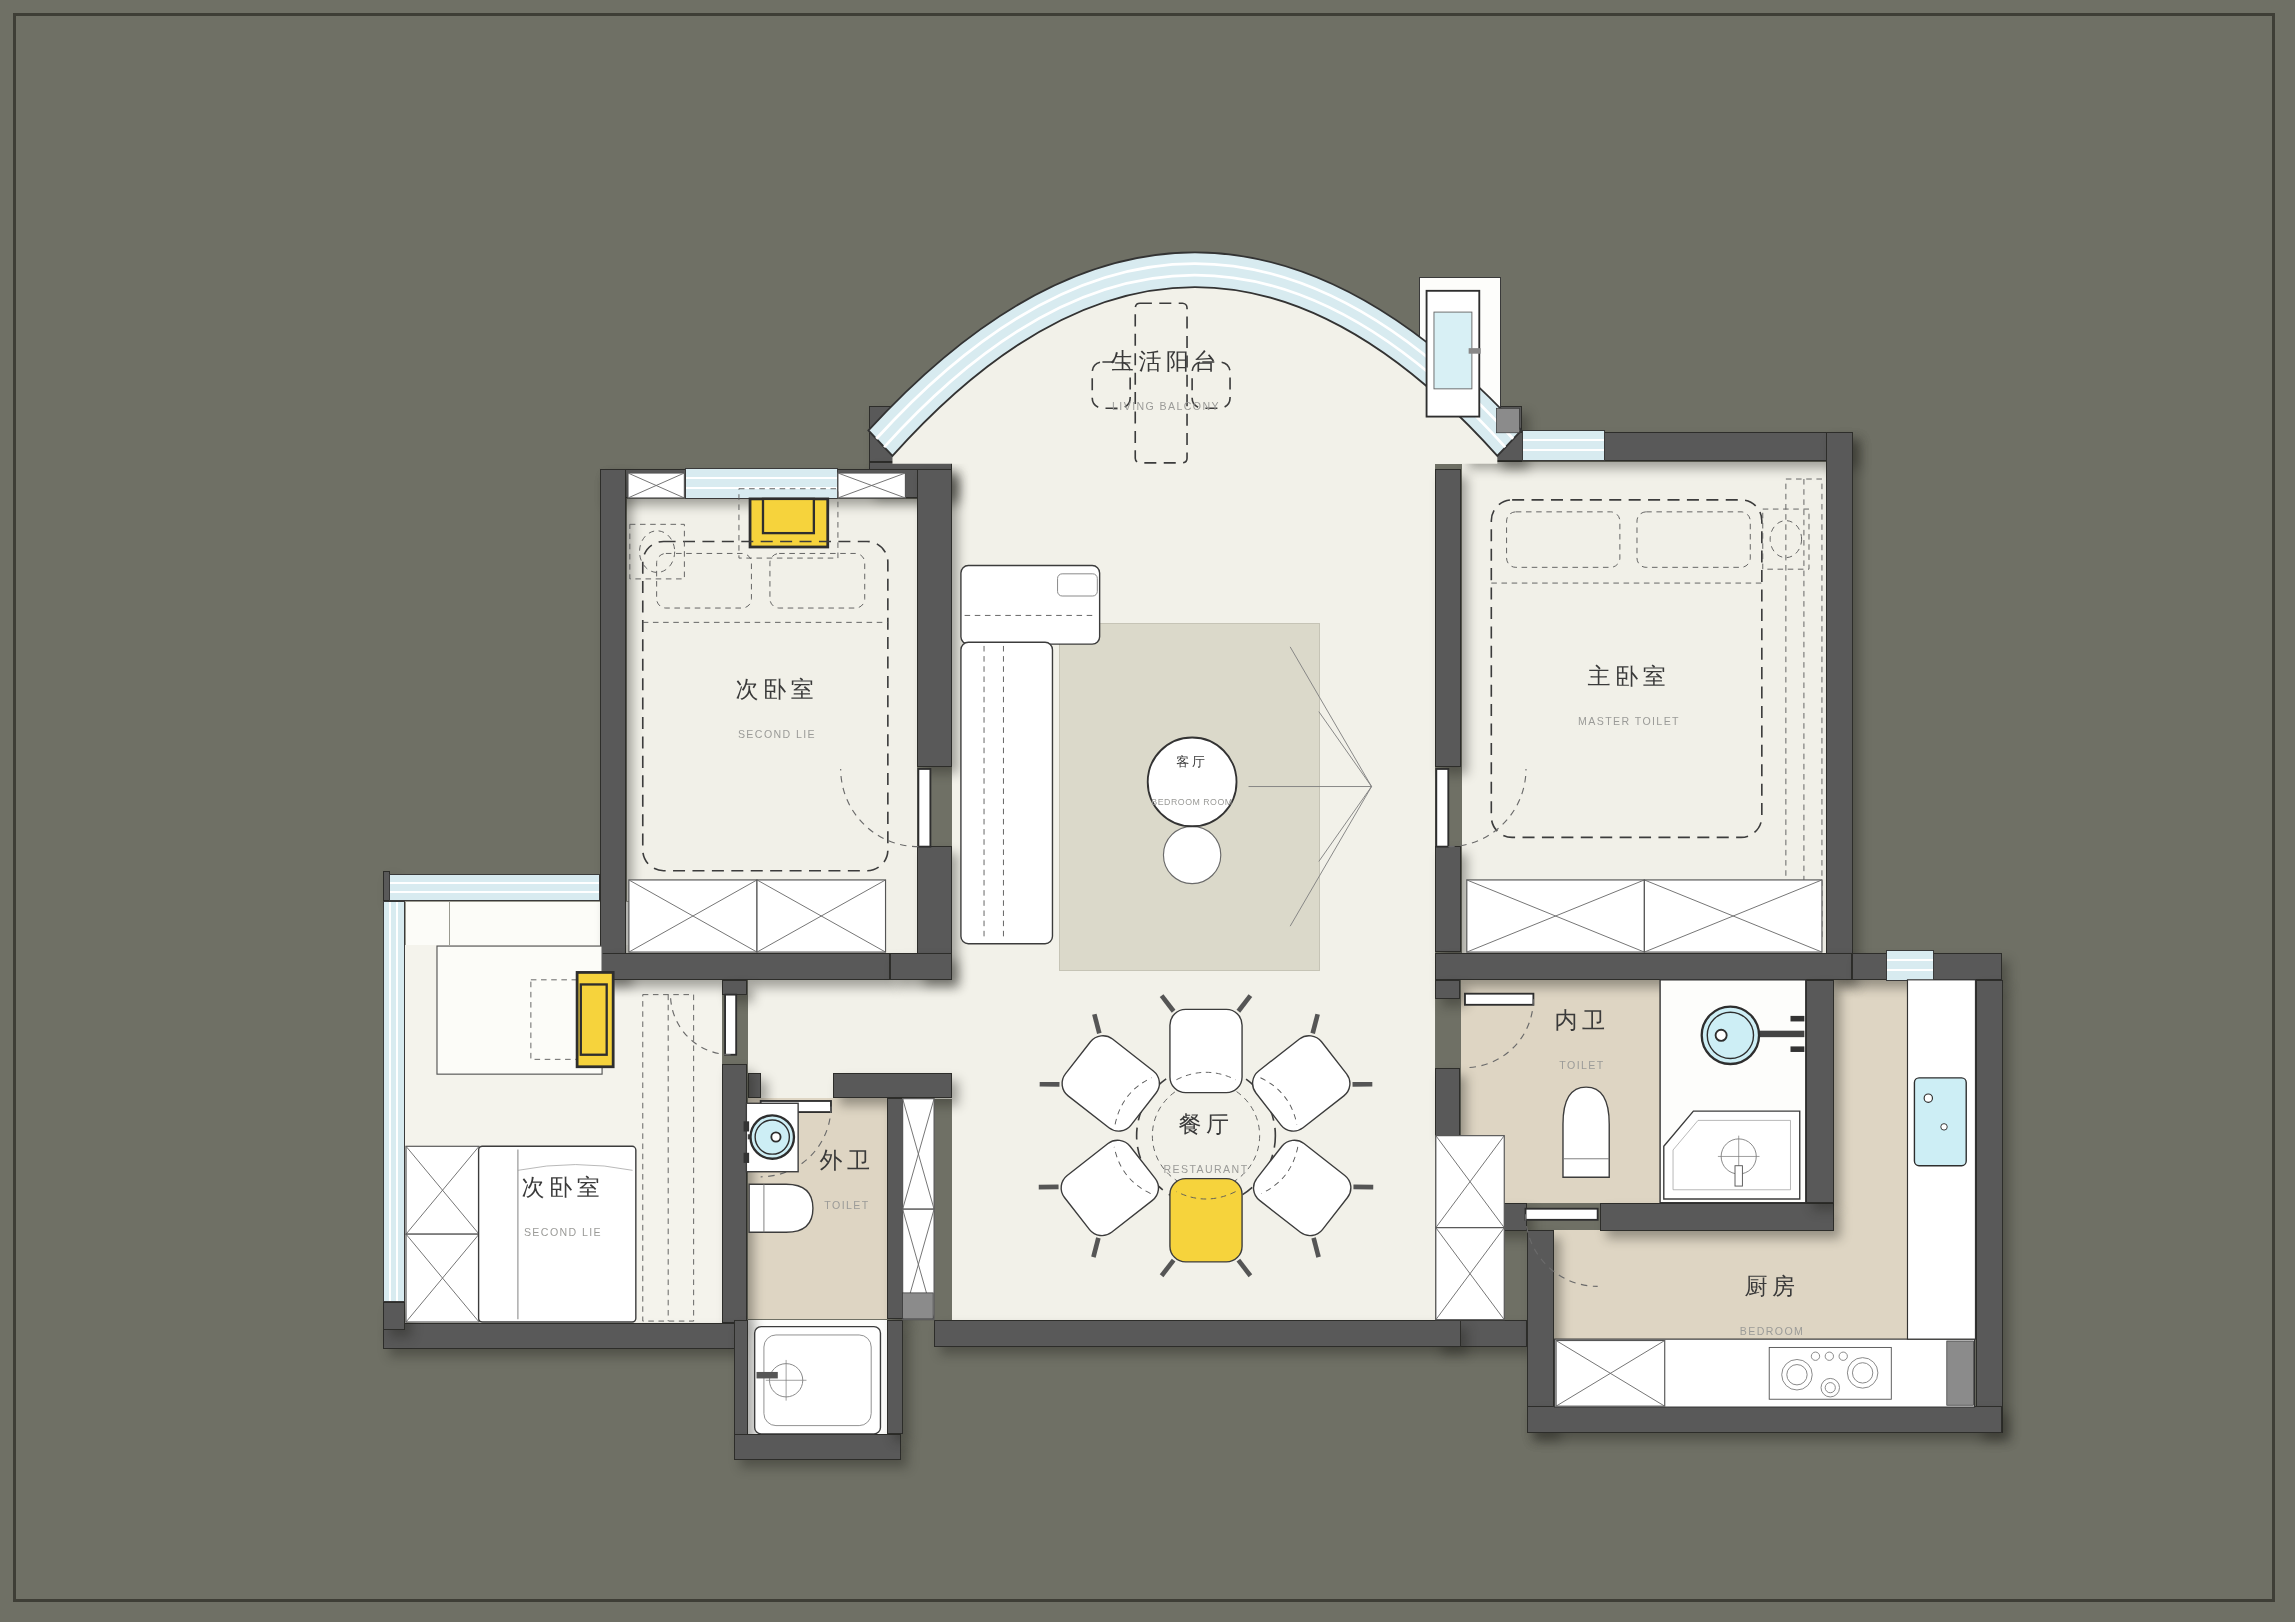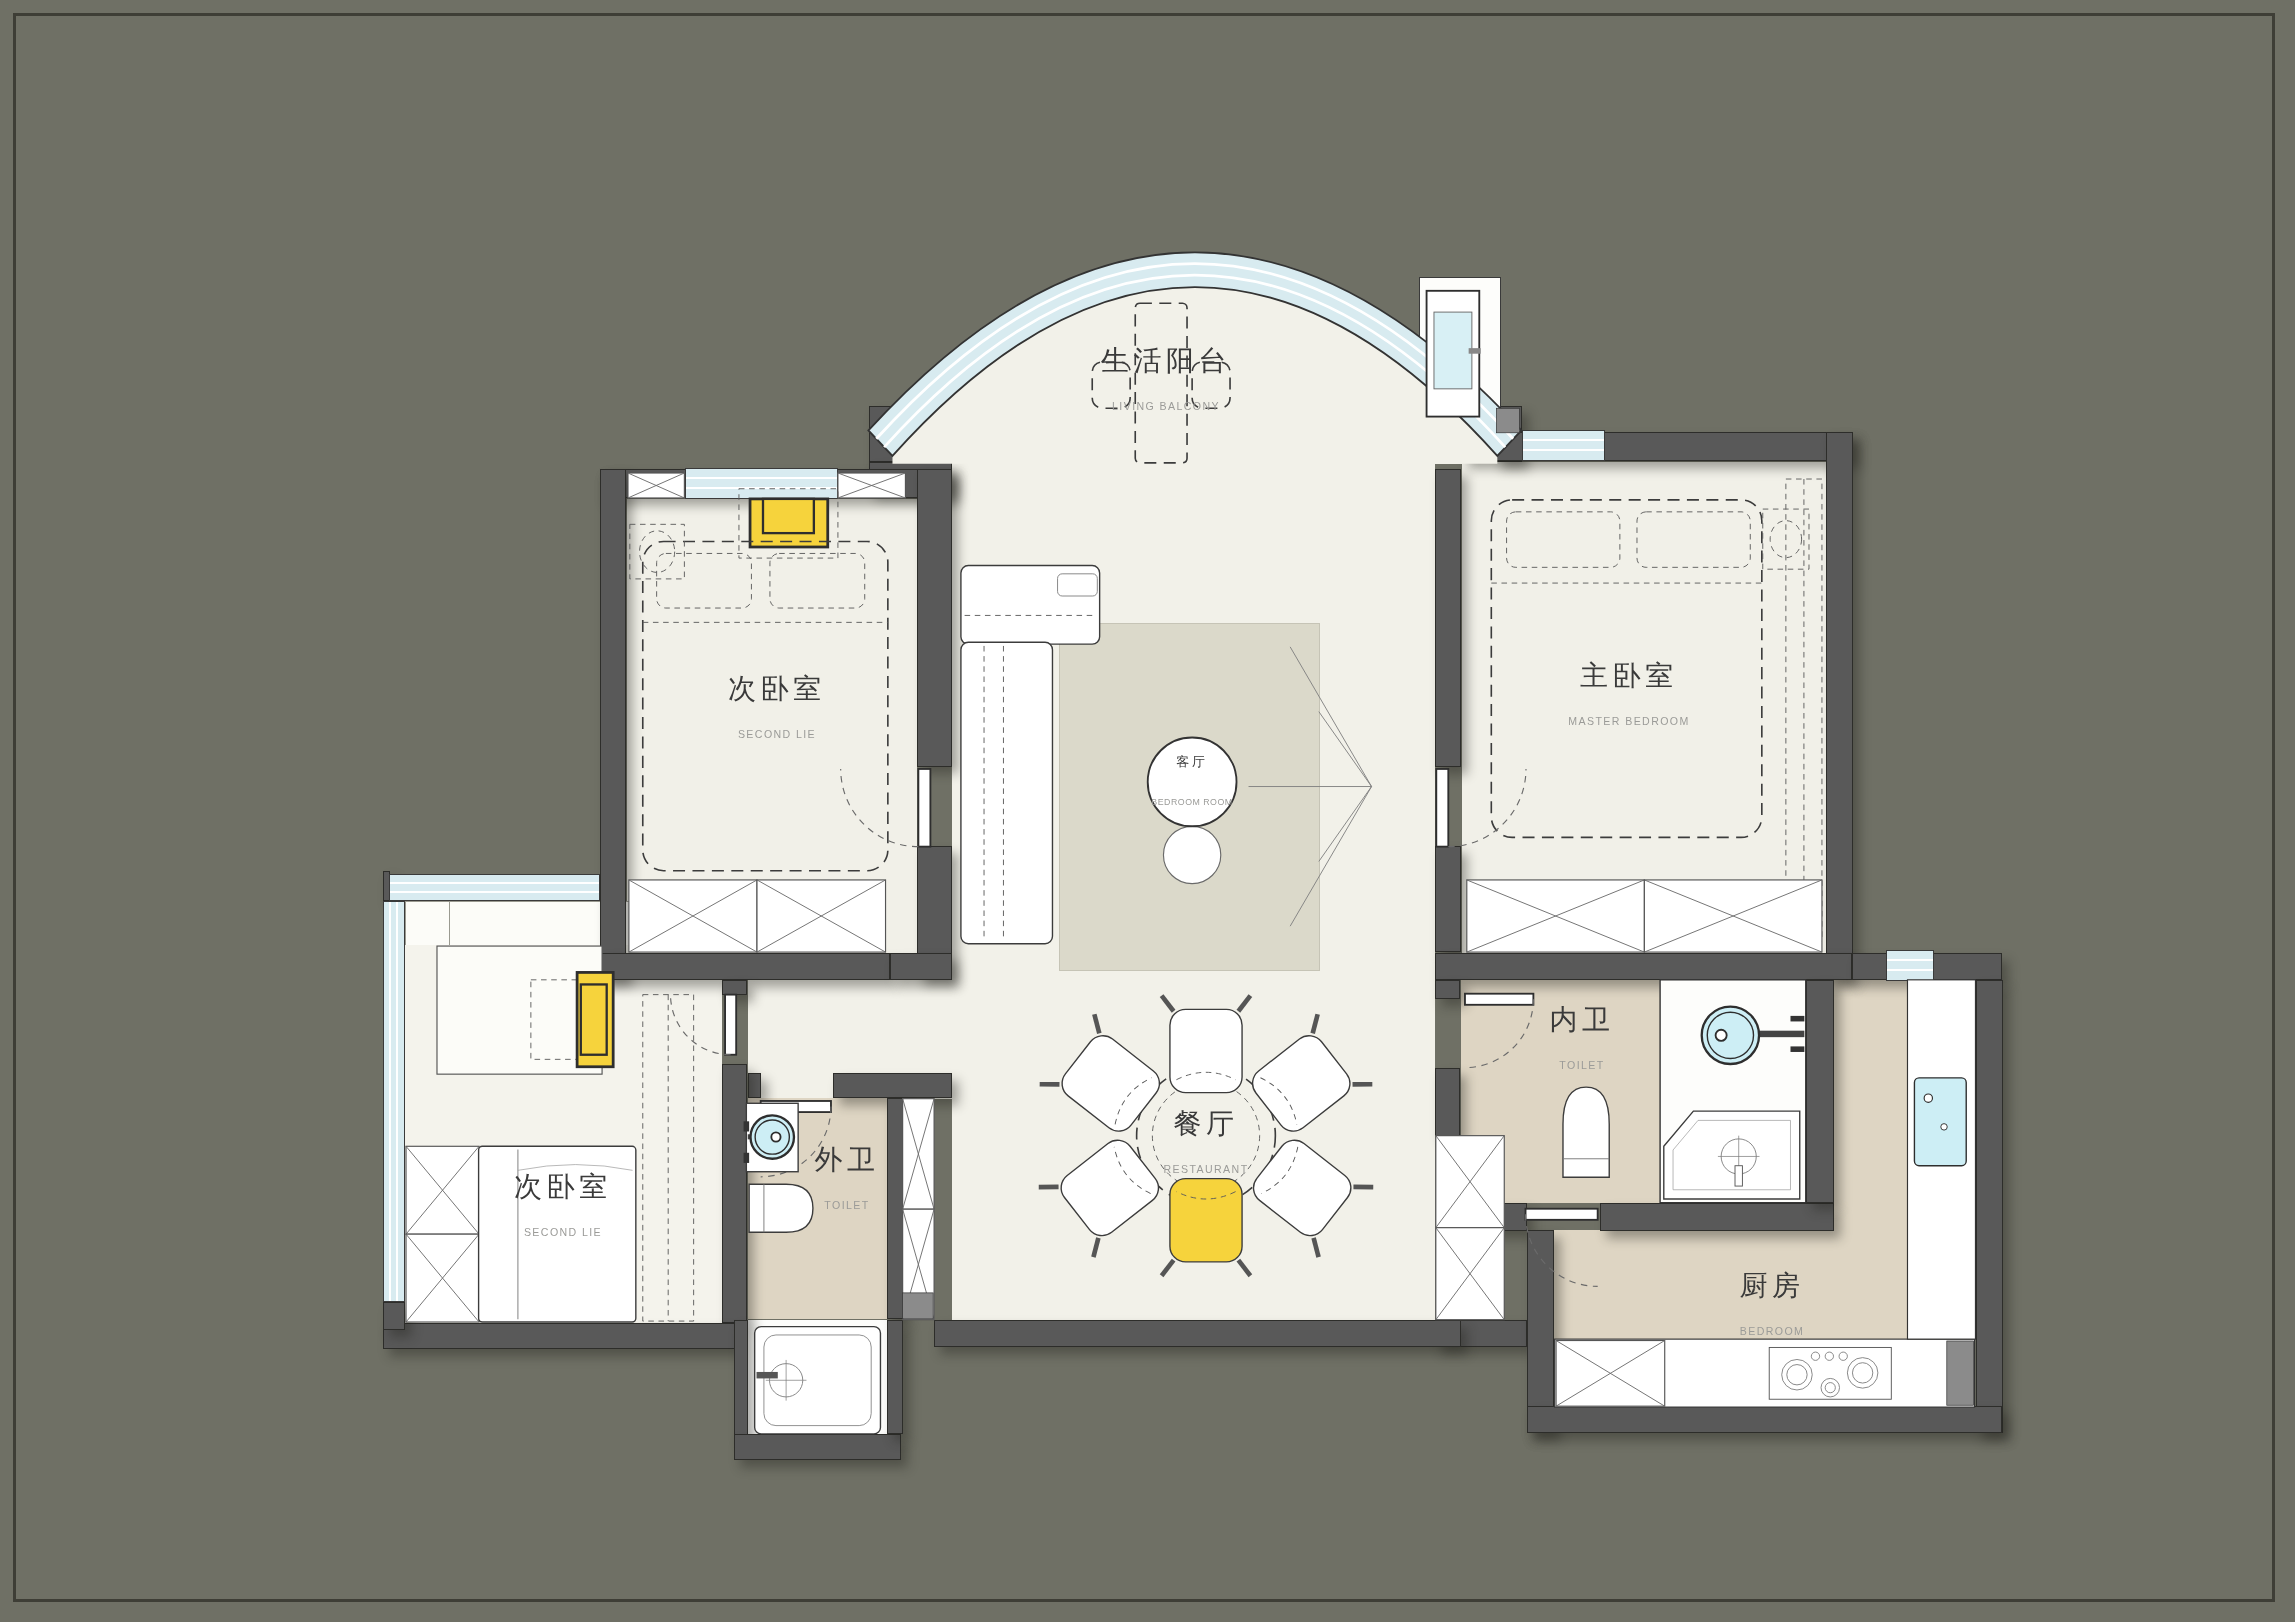--- a/index.html
+++ b/index.html
@@ -10,21 +10,21 @@
   .w{position:absolute;background:#595959;border:0.9px solid #2D2D2A;box-sizing:border-box;
      box-shadow:6.5px 7.4px 10.2px rgba(35,35,30,.38);}
   .win{position:absolute;border:0.9px solid #3A3A3A;box-sizing:border-box;z-index:22;
        background:linear-gradient(to bottom,#D8EBF0 0 26%,#ffffff 26% 34%,#D8EBF0 34% 62%,#ffffff 62% 70%,#D8EBF0 70% 100%);}
   .winv{position:absolute;border:0.9px solid #3A3A3A;box-sizing:border-box;z-index:22;
        background:linear-gradient(to right,#D8EBF0 0 26%,#ffffff 26% 34%,#D8EBF0 34% 62%,#ffffff 62% 70%,#D8EBF0 70% 100%);}
   .nook{position:absolute;background:#FDFDFB;border:0.9px solid #3A3A3A;box-sizing:border-box;z-index:21;}
   .rug{position:absolute;background:#DBD9CA;border:0.5px solid #C6C4B6;z-index:12;}
   svg.ov{position:absolute;left:0;top:0;z-index:30;}
   .lb{position:absolute;transform:translate(-50%,-50%);text-align:center;z-index:40;white-space:nowrap;}
-  .lb .zh{font-size:28px;letter-spacing:4.6px;color:#3A3A3A;line-height:28px;font-weight:500;}
+  .lb .zh{font-size:23px;letter-spacing:4.6px;color:#3A3A3A;line-height:28px;font-weight:500;}
   .lb .en{font-size:10.6px;letter-spacing:1.4px;color:#9B9B98;line-height:14px;margin-top:24px;}
   .lb.sm .zh{font-size:13px;letter-spacing:2.8px;line-height:23px;}
   .lb.sm .en{font-size:8.8px;letter-spacing:0.5px;line-height:11px;}
   
   .dashA{fill:none;stroke:#3C3C3C;stroke-width:3.5;stroke-dasharray:26 16;}
   .dashB{fill:none;stroke:#5A5A5A;stroke-width:2;stroke-dasharray:12 10;}
   .sol{fill:#FFFFFF;stroke:#3C3C3C;stroke-width:3;}
   .thin{fill:none;stroke:#808080;stroke-width:2;}
   .xcell rect{fill:#FFFFFF;stroke:#555555;stroke-width:2.5;}
   .xcell line{stroke:#6A6A6A;stroke-width:2;}
@@ -371,21 +371,21 @@
   <div class="lb" style="left:1166px;top:380px;">
     <div class="zh">生活阳台</div>
     <div class="en">LIVING BALCONY</div>
   </div>
   <div class="lb" style="left:777px;top:708px;">
     <div class="zh">次卧室</div>
     <div class="en">SECOND LIE</div>
   </div>
   <div class="lb" style="left:1629px;top:695px;">
     <div class="zh">主卧室</div>
-    <div class="en">MASTER BEDROOM</div>
+    <div class="en">MASTER TOILET</div>
   </div>
   <div class="lb sm" style="left:1192px;top:779px;">
     <div class="zh">客厅</div>
     <div class="en">BEDROOM ROOM</div>
   </div>
   <div class="lb" style="left:1206px;top:1143px;">
     <div class="zh">餐厅</div>
     <div class="en">RESTAURANT</div>
   </div>
   <div class="lb" style="left:1582px;top:1039px;">

